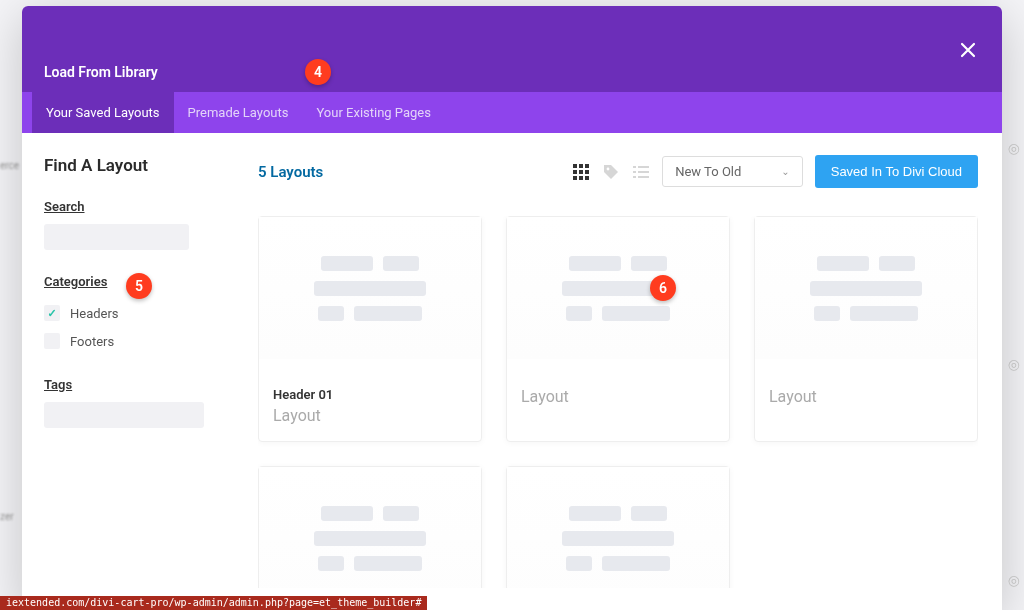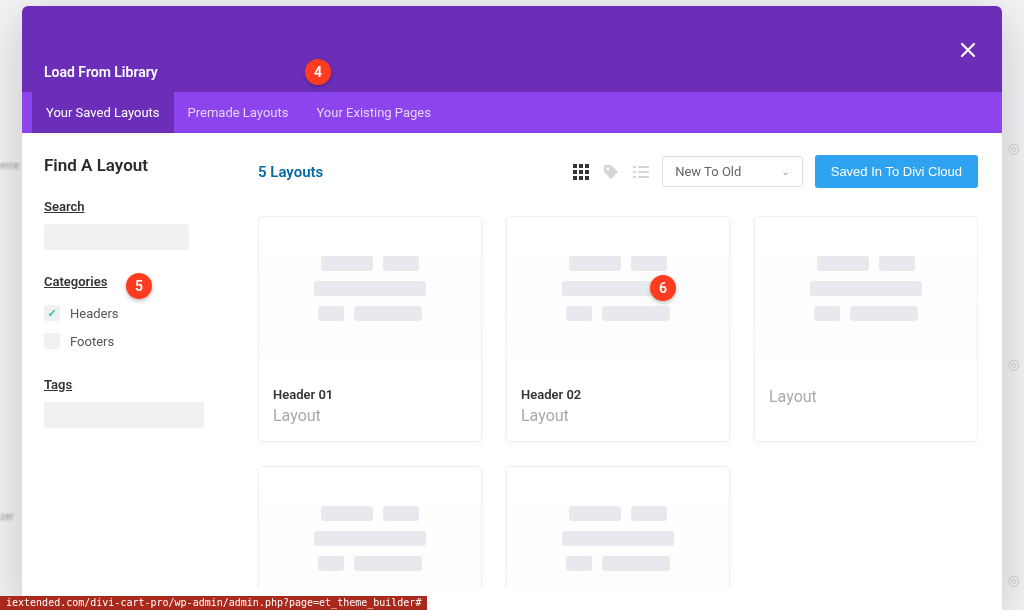--- a/index.html
+++ b/index.html
@@ -395,21 +395,20 @@
               </div>
             <div class="pv-row">
                 <div class="pv-block" style="width:112px;height:15px"></div>
               </div>
             <div class="pv-row">
                 <div class="pv-block" style="width:26px;height:15px"></div>
                 <div class="pv-block" style="width:68px;height:15px"></div>
               </div>
           </div>
           <div class="card-info">
-            <div class="card-title">Header 02</div>
             <div class="card-sub">Layout</div>
           </div>
         </div>
 
         <div class="card">
           <div class="card-preview">
             <div class="pv-row">
                 <div class="pv-block" style="width:52px;height:15px"></div>
                 <div class="pv-block" style="width:36px;height:15px"></div>
               </div>

